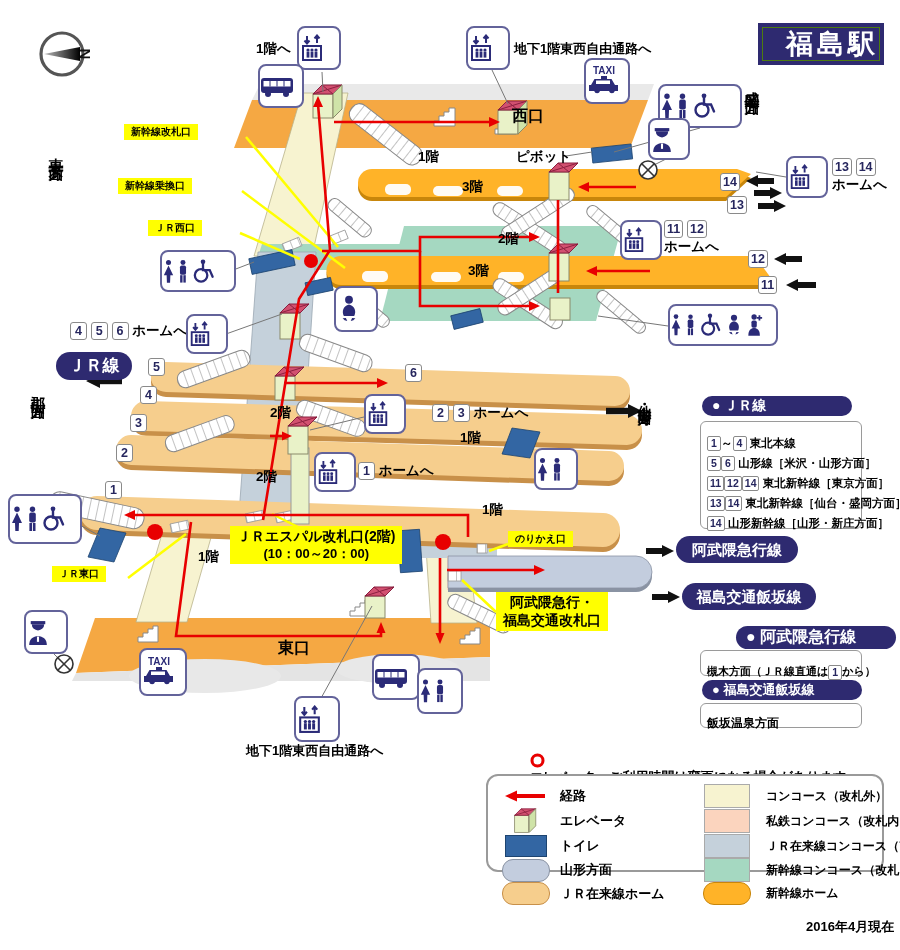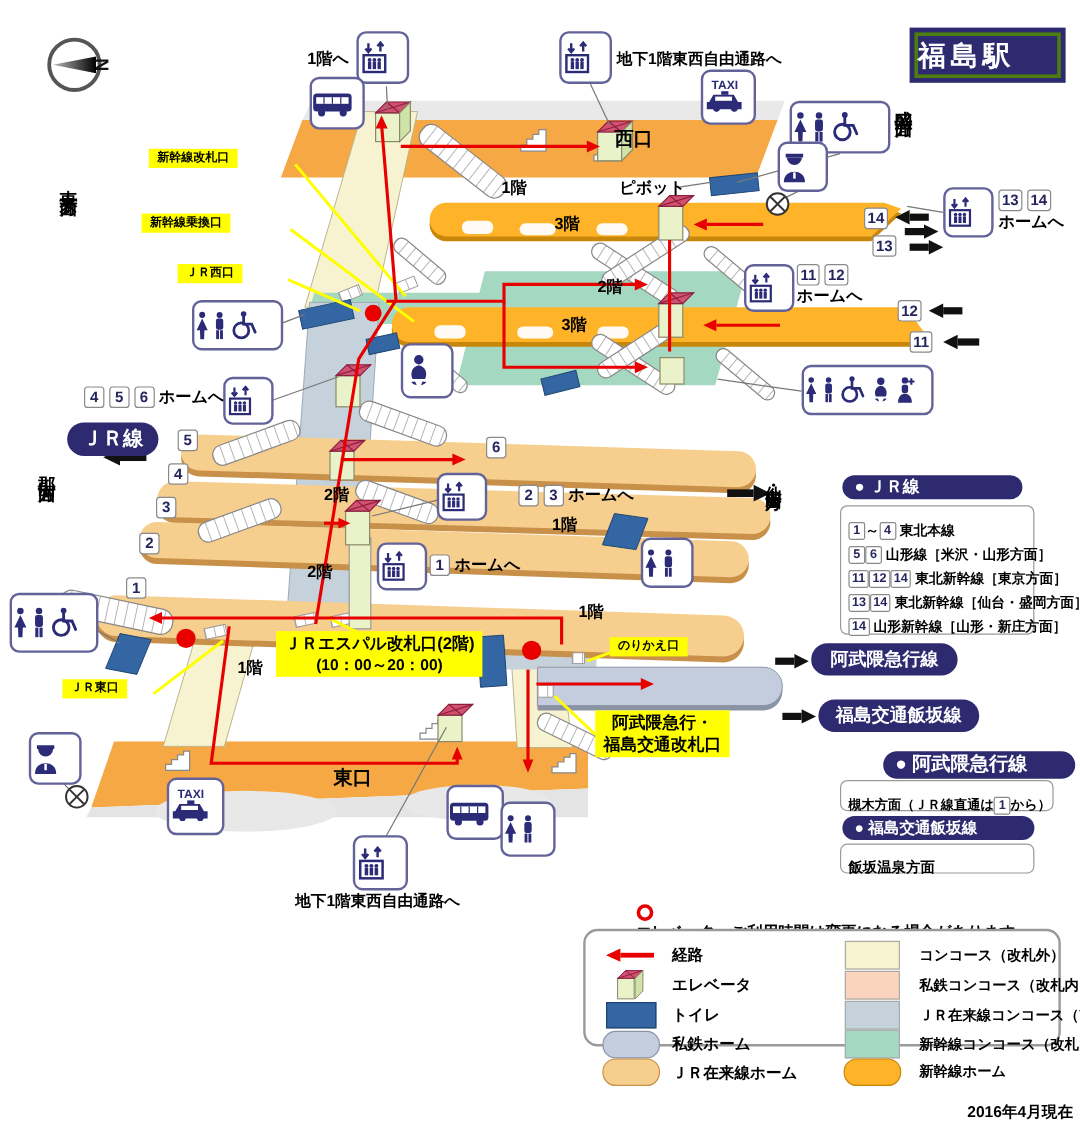--- a/index.html
+++ b/index.html
@@ -9,22 +9,22 @@
   svg{display:block}
   .mapsvg{position:absolute;left:0;top:0}
   .vert{writing-mode:vertical-rl;text-orientation:upright;font-weight:bold;font-size:15px;
         letter-spacing:3px;white-space:nowrap}
   .flr{position:absolute;font-weight:bold;font-size:13.5px;white-space:nowrap}
   .ylab{position:absolute;background:#ffff00;padding:2px 7px;font-weight:bold;font-size:10px;
         white-space:nowrap;line-height:1.2}
   .ylab.two{text-align:center;font-size:14px;line-height:1.25}
   .badge{position:absolute;background:#2e2a70;color:#fff;font-weight:bold;text-align:center;
          border-radius:15px;white-space:nowrap}
-  .title{position:absolute;background:#2e2a70;color:#fff;font-weight:bold;text-align:left;
-         font-size:23px;line-height:32px;letter-spacing:4px;border:3px solid #4d7c0f;
+  .title{position:absolute;background:#2e2a70;color:#fff;font-weight:bold;text-align:right;
+         font-size:27px;line-height:32px;letter-spacing:4px;border:1px solid #4d7c0f;
          box-shadow:0 0 0 4px #2e2a70}
   .chip{box-sizing:border-box;display:inline-block;min-width:17px;height:18px;padding:0 2px;
         background:#fff;border:1px solid #8a8a8a;border-radius:3px;color:#26265e;
         font-weight:bold;font-size:12.5px;line-height:16px;text-align:center;vertical-align:middle}
   .chip.sm{min-width:14px;height:15px;font-size:10.5px;line-height:13px;border-radius:2px}
   .homegrp{position:absolute;font-weight:bold;font-size:13.5px;white-space:nowrap}
   .ibox{position:absolute;box-sizing:border-box;background:#fff;border:2px solid #63639a;
         border-radius:8px;display:flex;align-items:center;gap:2px}
   .leghead{position:absolute;background:#2e2a70;color:#fff;font-weight:bold;border-radius:12px;
            padding:1px 10px;white-space:nowrap}
@@ -839,21 +839,21 @@
   <div>
     <span class="chip sm">14</span>
     <span>山形新幹線［山形・新庄方面］</span>
   </div>
 </div>
 
 <div class="leghead" style="left:736px;top:626px;width:140px;font-size:16px">
   <span>●</span>
   <span>阿武隈急行線</span>
 </div>
-<div class="legbody" style="left:700px;top:650px;width:178px;height:26px;font-size:11px;font-weight:bold;line-height:18px">
+<div class="legbody" style="left:700px;top:650px;width:162px;height:26px;font-size:11px;font-weight:bold;line-height:18px">
   <span>槻木方面（ＪＲ線直通は</span><span class="chip sm">1</span><span>から）</span>
 </div>
 
 <div class="leghead" style="left:702px;top:680px;width:140px;font-size:13px">
   <span>●</span>
   <span>福島交通飯坂線</span>
 </div>
 <div class="legbody" style="left:700px;top:703px;width:162px;height:25px;font-size:12px;font-weight:bold;line-height:17px">
   <span>飯坂温泉方面</span>
 </div>
@@ -889,21 +889,21 @@
   <span class="lab">エレベータ</span>
   <span class="sw swrect" style="background:#fbd4be"></span>
   <span class="lab rt">私鉄コンコース（改札内）</span>
 
   <span class="sw swrect" style="background:#3366a3;border-color:#1d4470;width:40px;height:20px"></span>
   <span class="lab">トイレ</span>
   <span class="sw swrect" style="background:#c5d1db"></span>
   <span class="lab rt">ＪＲ在来線コンコース（改札内）</span>
 
   <span class="sw swpill" style="background:#c3cdde;border:1px solid #8a93a3"></span>
-  <span class="lab">私鉄ホーム</span>
+  <span class="lab">山形方面</span>
   <span class="sw swrect" style="background:#a5d8c1"></span>
   <span class="lab rt">新幹線コンコース（改札内）</span>
 
   <span class="sw swpill" style="background:#f6ce8d;border:1px solid #c89049"></span>
   <span class="lab">ＪＲ在来線ホーム</span>
   <span class="sw swpill" style="background:#ffb328;border:1px solid #c8860b"></span>
   <span class="lab rt">新幹線ホーム</span>
 </div>
 
 <div class="asof" style="left:806px;top:918px">2016年4月現在</div>

